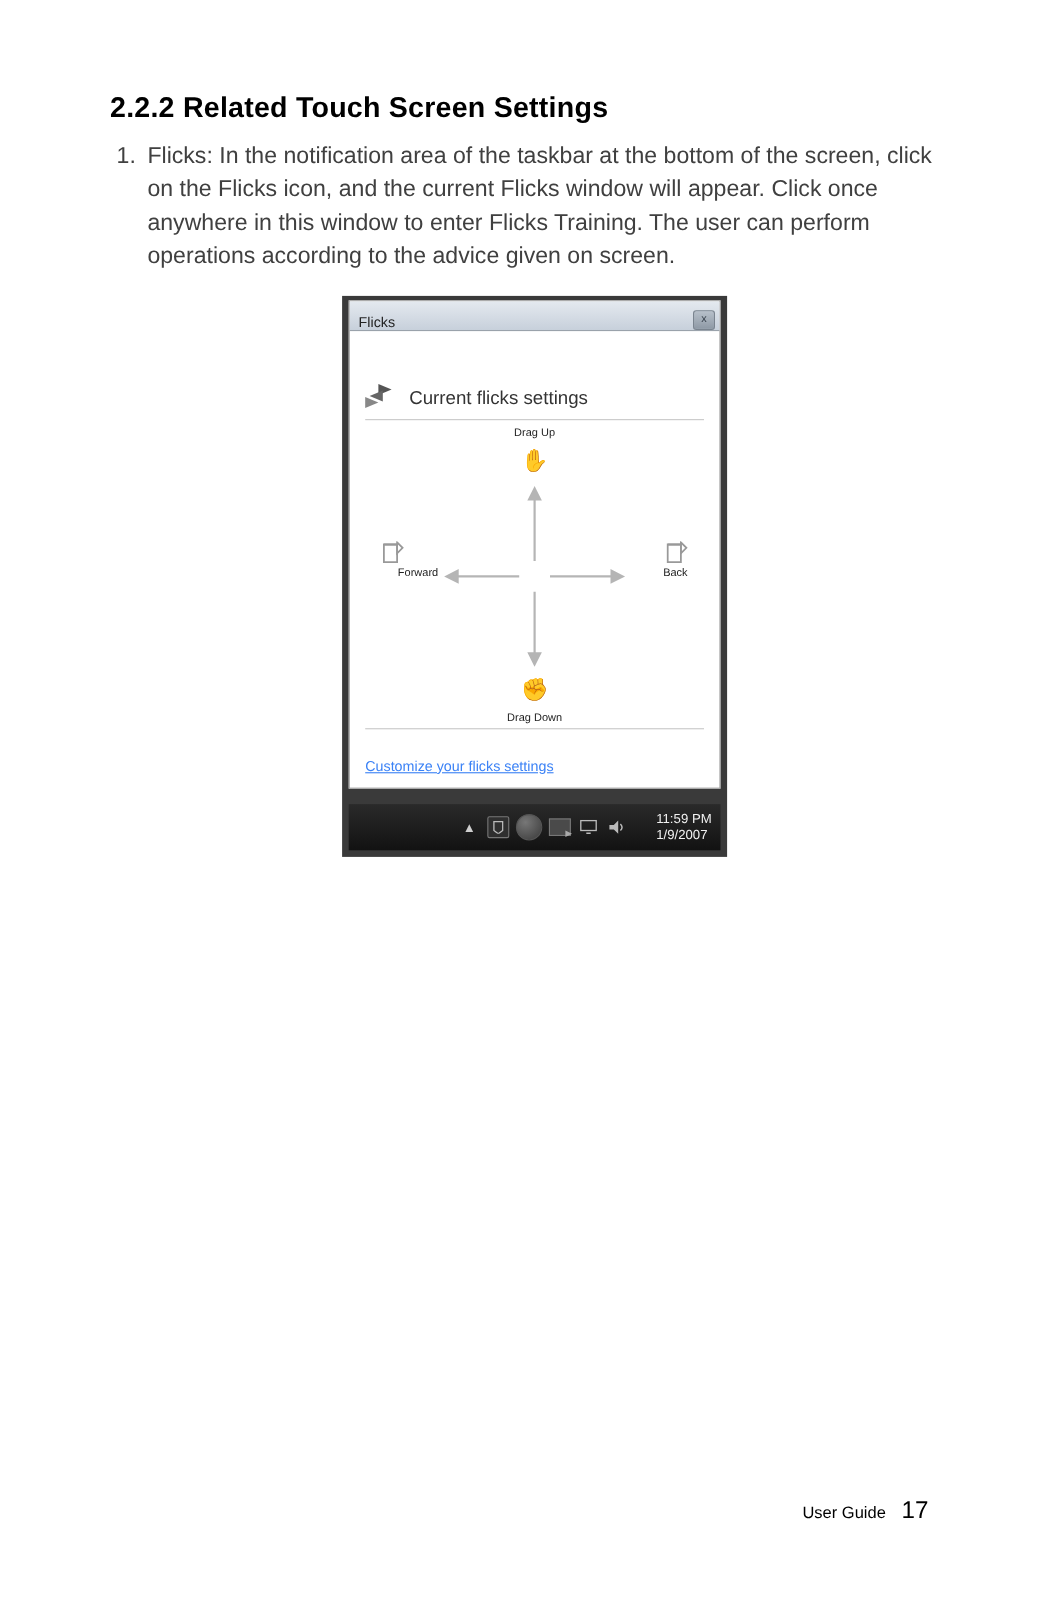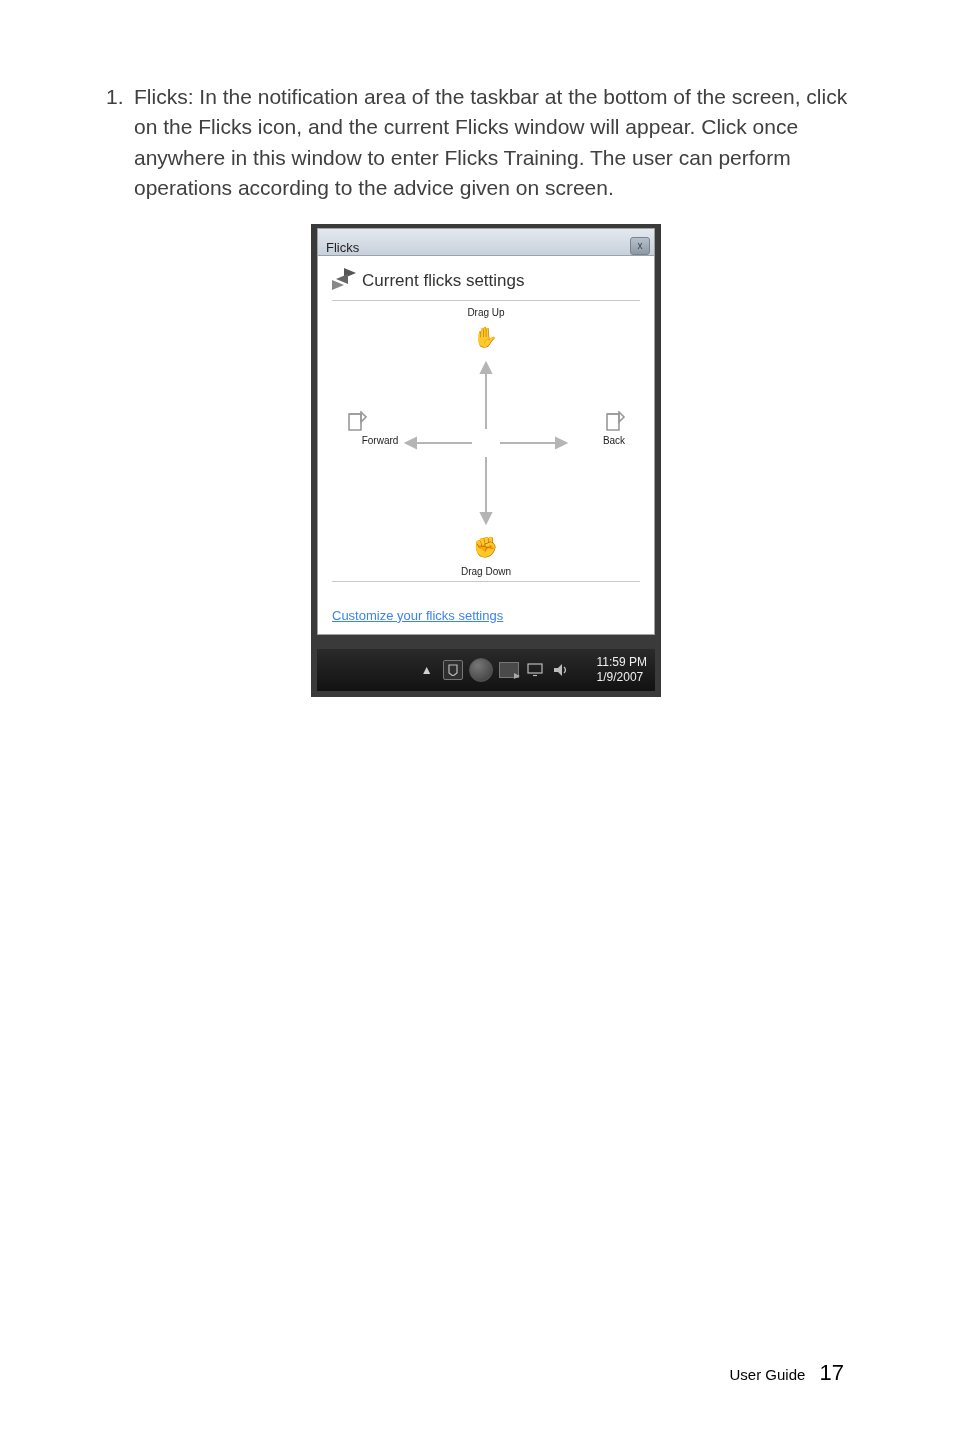--- a/index.html
+++ b/index.html
@@ -79,21 +79,23 @@
     color: #3a444f;
     line-height: 1;
   }
   .win-body {
     padding: 12px 14px 10px 14px;
     font-family: "Segoe UI", Tahoma, sans-serif;
   }
   .header-row {
     display: flex;
     align-items: center;
+    gap: 10px;
     margin-bottom: 6px;
+    margin-top: 36px;
   }
   .flicks-logo {
     width: 30px;
     height: 26px;
     position: relative;
   }
   .fl-arrow {
     position: absolute;
     width: 0; height: 0;
   }
@@ -218,20 +220,21 @@
   .pgnum {
     font-size: 22px;
     margin-left: 10px;
   }
 </style>
 </head>
 <body>
 
 <div class="page">
 
+  <div class="heading">2.2.2 Related Touch Screen Settings</div>
 
   <div class="body-text">
     <span class="list-num">1.</span>
     <span>Flicks: In the notification area of the taskbar at the bottom of the screen, click on the Flicks icon, and the current Flicks window will appear. Click once anywhere in this window to enter Flicks Training. The user can perform operations according to the advice given on screen.</span>
   </div>
 
   <div class="figure-wrap">
     <div class="figure">
 
       <div class="win">

